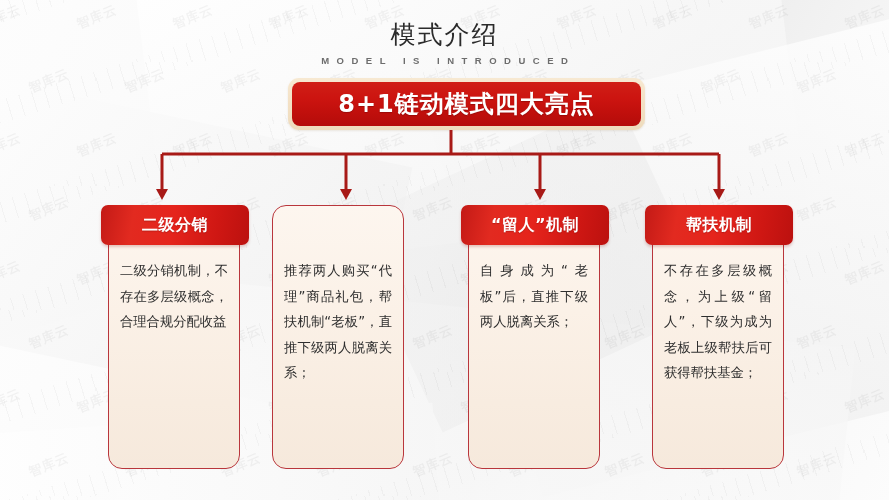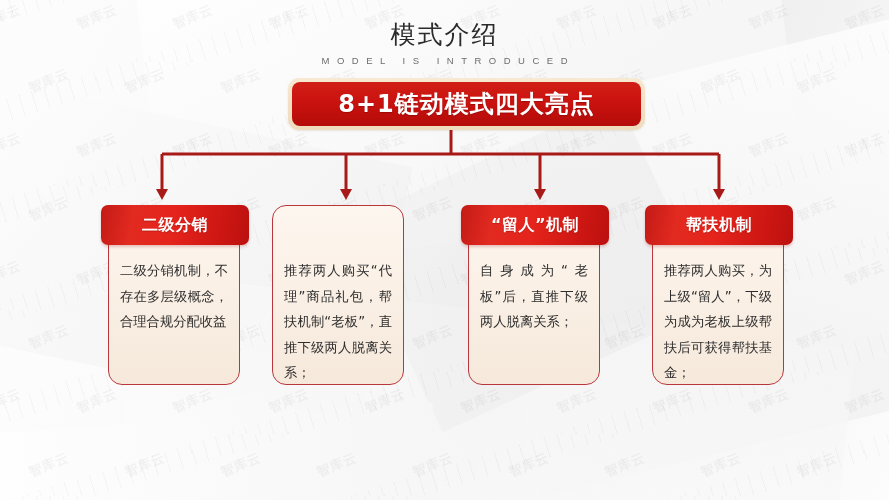--- a/index.html
+++ b/index.html
@@ -123,21 +123,21 @@
     letter-spacing: 2px;
     font-family: "DejaVu Sans", sans-serif;
   }
 
   .page-subtitle {
     position: absolute;
     left: 0; right: 0;
     top: 55px;
     text-align: center;
     font-size: 9.5px;
-    font-weight: 400;
+    font-weight: 700;
     color: #6d6d6d;
     letter-spacing: 7.5px;
     font-family: "Liberation Sans", sans-serif;
     text-indent: 7.5px;
   }
 
   
   .banner-outer {
     position: absolute;
     left: 288px;
@@ -169,21 +169,21 @@
   }
 
   
   #connectors { position: absolute; left: 0; top: 0; }
 
   
   .card {
     position: absolute;
     top: 205px;
     width: 132px;
-    height: 180px;
+    height: 264px;
     border: 1.1px solid #b9363c;
     border-radius: 14px;
     background: linear-gradient(180deg, #fdf6ef 0%, #fbf1e7 40%, #f8ece0 75%, #f6e9dc 100%);
     overflow: visible;
   }
   .card-head {
     position: absolute;
     left: -8px;
     top: -1px;
     width: 148px;
@@ -213,21 +213,21 @@
     line-height: 25.5px;
     color: #2e2e2e;
     font-family: "DejaVu Sans", sans-serif;
     text-align: justify;
     text-align-last: left;
     letter-spacing: 0px;
   }
   .card-1 { left: 108px; }
   .card-2 { left: 272px; }
   .card-3 { left: 468px; }
-  .card-4 { left: 652px; border-radius: 15px; }
+  .card-4 { left: 652px; }
   .card-2 .card-body,
   .card-3 .card-body { text-align-last: left; }
 </style>
 </head>
 <body>
 
 <div id="slide">
 
   <div class="facet facet-a"></div>
   <div class="facet facet-b"></div>
@@ -357,16 +357,16 @@
     <div class="card-head">
       <span class="card-head-text">“留人”机制</span>
     </div>
     <div class="card-body">自身成为“老板”后，直推下级两人脱离关系；</div>
   </div>
 
   <div class="card card-4">
     <div class="card-head">
       <span class="card-head-text">帮扶机制</span>
     </div>
-    <div class="card-body">推荐两人购买，为上级“留人”，下级为成为老板上级帮扶后可获得帮扶基金；</div>
+    <div class="card-body">不存在多层级概念，为上级“留人”，下级为成为老板上级帮扶后可获得帮扶基金；</div>
   </div>
 
 </div>
 
 </body></html>

